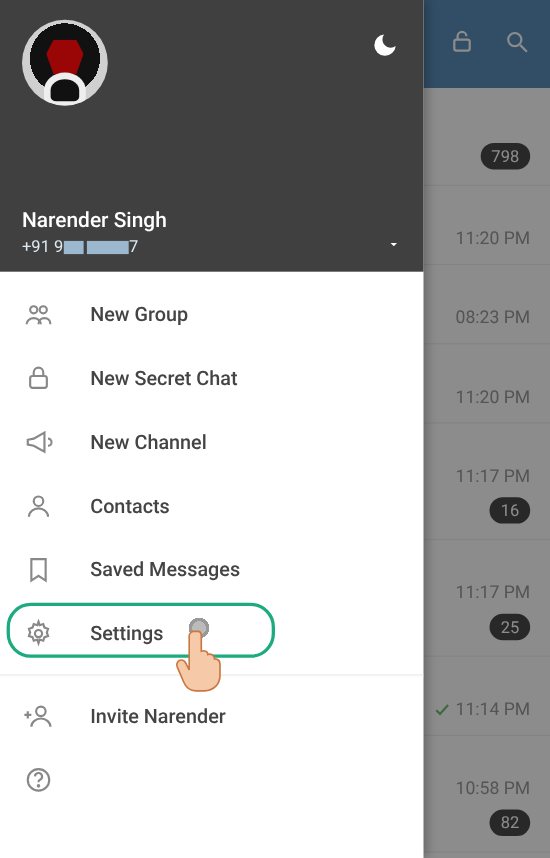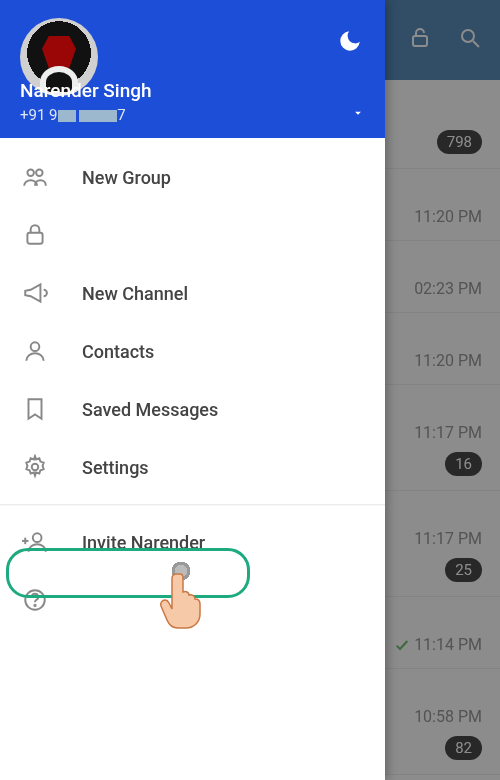--- a/index.html
+++ b/index.html
@@ -12,21 +12,21 @@
 .bg-chats { padding-top: 12px; }
 .bg-row { display: flex; align-items: center; justify-content: space-between; padding: 14px 18px 14px 22px; border-bottom: 1px solid #eee; }
 .bg-row .left-txt { color: #111; font-size: 18px; white-space: nowrap; }
 .bg-row .right { display: flex; flex-direction: column; align-items: flex-end; gap: 10px; margin-top: 24px; }
 .bg-row .time { color: #999; font-size: 16px; display:flex; align-items:center; gap:4px;}
 .bg-badge { background: #4a4a4a; color: #fff; border-radius: 14px; padding: 3px 10px; font-size: 15px; min-width: 34px; text-align: center; }
 .overlay-dim { position: absolute; top: 0; left: 0; width: 500px; height: 780px; background: rgba(0,0,0,0.45); }
 
 
 .drawer { position: absolute; top: 0; left: 0; width: 385px; height: 780px; background: #fff; box-shadow: 2px 0 10px rgba(0,0,0,0.3); display: flex; flex-direction: column; }
-.drawer-header { background: #1d4ed8; height: 138px; padding: 18px 8px 14px 20px; color: #fff; position: relative; }
+.drawer-header { background: #404040; height: 247px; padding: 18px 8px 14px 20px; color: #fff; position: relative; }
 .avatar { width: 78px; height: 78px; border-radius: 50%; background: radial-gradient(circle at 50% 45%, #111 0 55%, #d0d0d0 55% 100%); position: relative; overflow: hidden; }
 .avatar::before { content: ""; position: absolute; top: 18px; left: 22px; width: 34px; height: 32px; background: #d40000; clip-path: polygon(20% 0, 80% 0, 100% 40%, 80% 100%, 20% 100%, 0 40%); opacity: 0.7; }
 .avatar::after { content:""; position:absolute; bottom:4px; left:26px; width:26px; height:20px; background:#111; border-radius:50% 50% 20% 20%; box-shadow: 0 0 0 6px #eee; }
 .moon-btn { position: absolute; top: 28px; right: 22px; }
 .moon-btn svg { width: 26px; height: 26px; }
 .user-block { position: absolute; bottom: 14px; left: 20px; right: 20px; display: flex; justify-content: space-between; align-items: flex-end; }
 .user-name { font-size: 19px; font-weight: 500; color: #fff; margin-bottom: 4px; }
 .user-phone { font-size: 15px; color: #dce8f2; }
 .phone-mask { display: inline-block; background: #9cb8cf; height: 12px; vertical-align: middle; }
 .chevron-btn svg { width: 14px; height: 14px; }
@@ -73,21 +73,21 @@
     </div>
     <div class="bg-row">
       <span class="left-txt">g</span>
       <div class="right">
           <span class="time">11:20 PM</span>
         </div>
     </div>
     <div class="bg-row">
       <span class="left-txt"></span>
       <div class="right">
-          <span class="time">02:23 PM</span>
+          <span class="time">08:23 PM</span>
         </div>
     </div>
     <div class="bg-row">
       <span class="left-txt">ate? N...</span>
       <div class="right">
           <span class="time">11:20 PM</span>
         </div>
     </div>
     <div class="bg-row">
       <span class="left-txt">ra...</span>
@@ -160,20 +160,21 @@
         </span>
       <span class="label">New Group</span>
     </div>
     <div class="item">
       <span class="icon-slot">
           <svg viewBox="0 0 24 24" fill="none" stroke="#888" stroke-width="1.8">
             <rect x="5" y="10" width="14" height="10" rx="2"></rect>
             <path d="M8 10V7a4 4 0 0 1 8 0v3"></path>
           </svg>
         </span>
+      <span class="label">New Secret Chat</span>
     </div>
     <div class="item">
       <span class="icon-slot">
           <svg viewBox="0 0 24 24" fill="none" stroke="#888" stroke-width="1.8">
             <path d="M3 10v4l5 1 9 5V4l-9 5z"></path>
             <path d="M20 9a3 3 0 0 1 0 6"></path>
           </svg>
         </span>
       <span class="label">New Channel</span>
     </div>

